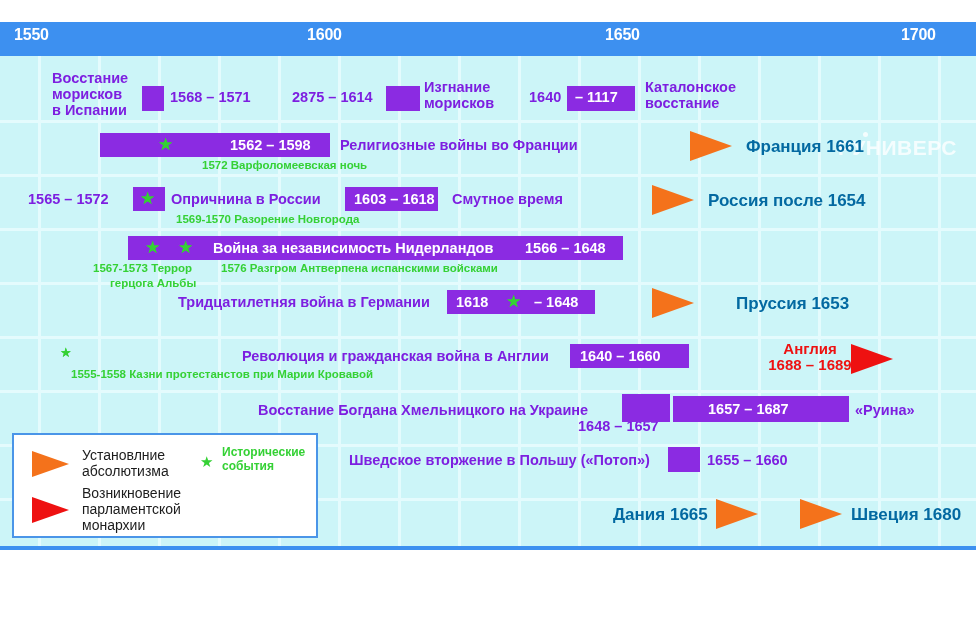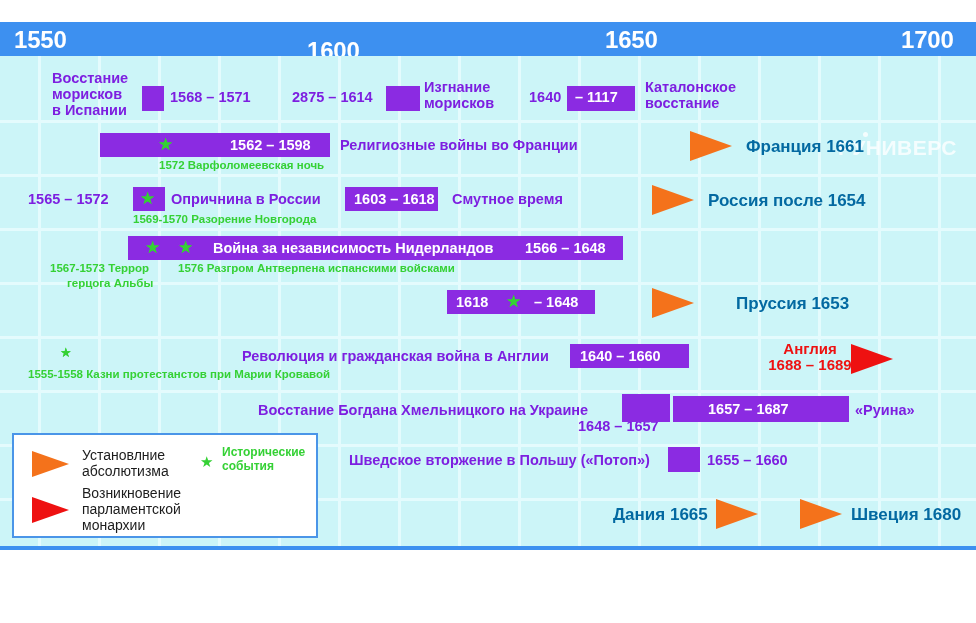--- a/index.html
+++ b/index.html
@@ -25,21 +25,21 @@
   
   .year-bar {
     position: absolute;
     left: 0; top: 22px;
     width: 976px; height: 34px;
     background: #3d90f0;
   }
   .year-label {
     position: absolute;
     top: 4px;
-    font-size: 24px;
+    font-size: 16px;
     font-weight: bold;
     color: #ffffff;
     letter-spacing: -0.2px;
   }
 
   
   .body-area {
     position: absolute;
     left: 0; top: 56px;
     width: 976px; height: 494px;
@@ -93,20 +93,21 @@
   .lbl-white {
     color: #ffffff;
     font-weight: bold;
     font-size: 14.5px;
     z-index: 4;
   }
   .lbl-green {
     color: #35d135;
     font-weight: bold;
     font-size: 11.5px;
+    padding-left: 43px;
   }
   .lbl-orange {
     color: #0369a1;
     font-weight: bold;
     font-size: 17px;
   }
   .lbl-red {
     color: #ee1111;
     font-weight: bold;
     font-size: 15px;
@@ -183,21 +184,21 @@
     line-height: 1;
   }
 </style>
 </head>
 <body>
 
 <div id="canvas">
 
   <div class="year-bar">
     <span class="year-label" style="left:14px;">1550</span>
-    <span class="year-label" style="left:307px;margin-top:11px;">1600</span>
+    <span class="year-label" style="left:307px;">1600</span>
     <span class="year-label" style="left:605px;">1650</span>
     <span class="year-label" style="left:901px;">1700</span>
   </div>
 
   <div class="body-area">
 
     <div class="vgrid" style="left:38px;"></div>
     <div class="vgrid" style="left:98px;"></div>
     <div class="vgrid" style="left:158px;"></div>
     <div class="vgrid" style="left:218px;"></div>
@@ -275,20 +276,21 @@
   <span class="star" style="left:145px; top:239px;">★</span>
   <span class="star" style="left:178px; top:239px;">★</span>
   <span class="lbl lbl-white" style="left:213px; top:240px;">Война за независимость Нидерландов</span>
   <span class="lbl lbl-white" style="left:525px; top:240px;">1566 – 1648</span>
   <span class="lbl lbl-green" style="left:50px; top:262px;">
     <span>1567-1573  Террор</span>
   </span>
   <span class="lbl lbl-green" style="left:67px; top:277px;">герцога Альбы</span>
   <span class="lbl lbl-green" style="left:178px; top:262px;">1576 Разгром Антверпена испанскими войсками</span>
 
+  <span class="lbl lbl-purple" style="left:178px; top:294px;">Тридцатилетняя война в Германии</span>
   <div class="bar" style="left:447px; top:290px; width:148px; height:24px;"></div>
   <span class="lbl lbl-white" style="left:456px; top:294px;">1618</span>
   <span class="star" style="left:506px; top:293px;">★</span>
   <span class="lbl lbl-white" style="left:534px; top:294px;">– 1648</span>
   <div class="tri tri-orange" style="left:652px; top:288px;"></div>
   <span class="lbl lbl-orange" style="left:736px; top:294px;">Пруссия 1653</span>
 
   <span class="star star-sm" style="left:60px; top:346px;">★</span>
   <span class="lbl lbl-purple" style="left:242px; top:348px;">Революция и гражданская война в Англии</span>
   <div class="bar" style="left:570px; top:344px; width:119px; height:24px;"></div>

